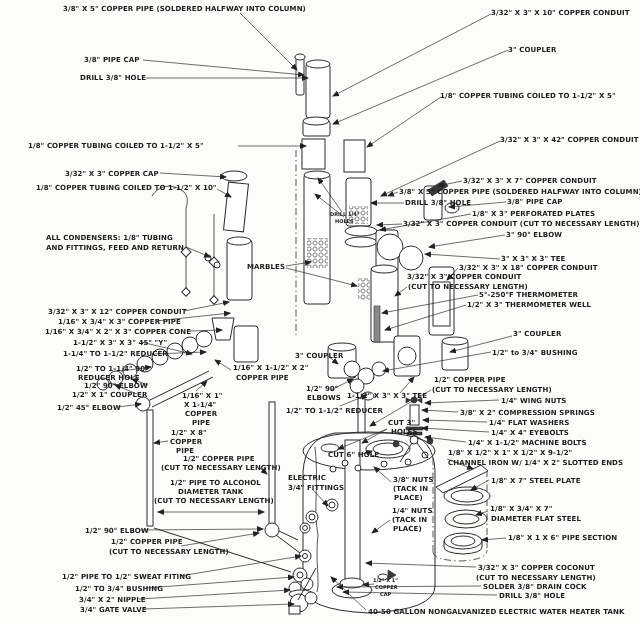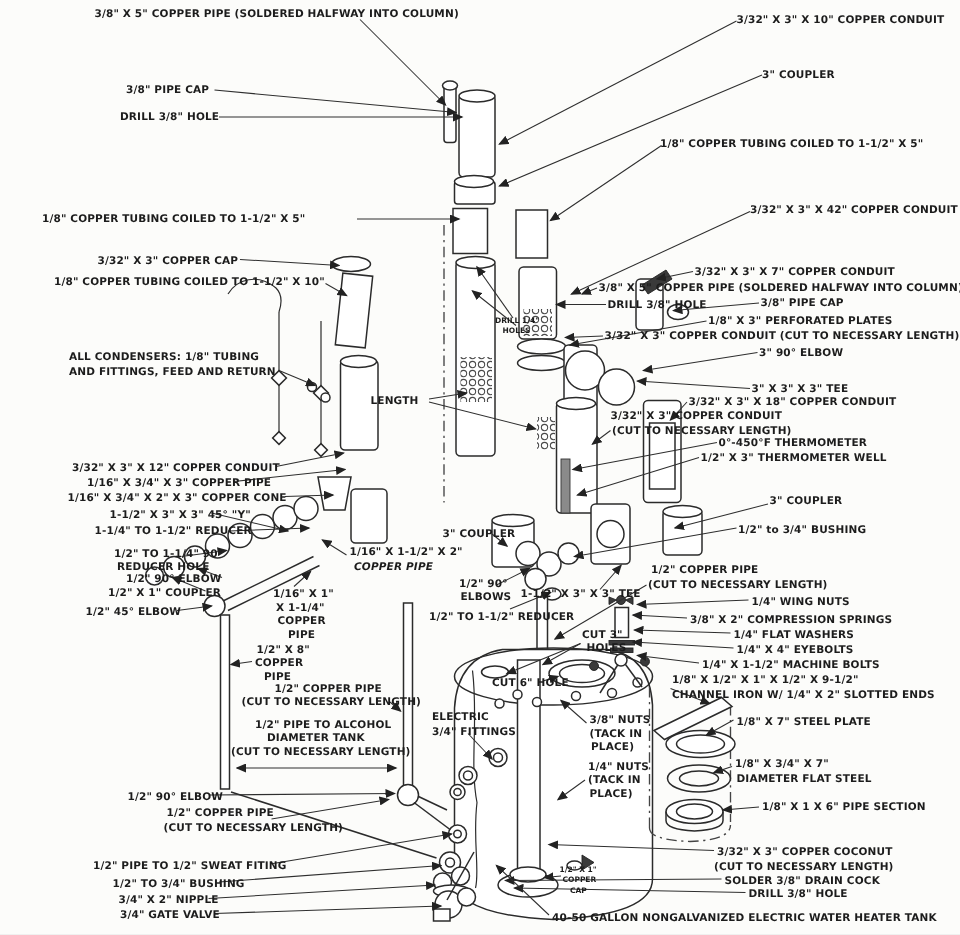--- a/index.html
+++ b/index.html
@@ -288,38 +288,38 @@
       <div class="lbl" style="left: 463px; top: 177px;">3/32" X 3" X 7" COPPER CONDUIT</div>
       <div class="lbl" style="left: 399px; top: 188px;">3/8" X 5" COPPER PIPE (SOLDERED HALFWAY INTO COLUMN)</div>
       <div class="lbl" style="left: 405px; top: 199px;">DRILL 3/8" HOLE</div>
       <div class="lbl" style="left: 507px; top: 198px;">3/8" PIPE CAP</div>
       <div class="lbl" style="left: 472px; top: 210px;">1/8" X 3" PERFORATED PLATES</div>
       <div class="lbl" style="left: 403px; top: 220px;">3/32" X 3" COPPER CONDUIT (CUT TO NECESSARY LENGTH)</div>
       <div class="lbl" style="left: 506px; top: 231px;">3" 90° ELBOW</div>
       <div class="lbl" style="left: 46px; top: 234px;">ALL CONDENSERS: 1/8" TUBING</div>
       <div class="lbl" style="left: 46px; top: 244px;">AND FITTINGS, FEED AND RETURN</div>
       <div class="lbl" style="left: 501px; top: 255px;">3" X 3" X 3" TEE</div>
-      <div class="lbl" style="left: 247px; top: 263px;">LENGTH</div>
+      <div class="lbl" style="left: 247px; top: 263px;">MARBLES</div>
       <div class="lbl" style="left: 459px; top: 264px;">3/32" X 3" X 18" COPPER CONDUIT</div>
       <div class="lbl" style="left: 407px; top: 273px;">3/32" X 3" COPPER CONDUIT</div>
       <div class="lbl" style="left: 408px; top: 283px;">(CUT TO NECESSARY LENGTH)</div>
-      <div class="lbl" style="left: 479px; top: 291px;">0°-450°F THERMOMETER</div>
+      <div class="lbl" style="left: 479px; top: 291px;">5°-250°F THERMOMETER</div>
       <div class="lbl" style="left: 467px; top: 301px;">1/2" X 3" THERMOMETER WELL</div>
       <div class="lbl" style="left: 48px; top: 308px;">3/32" X 3" X 12" COPPER CONDUIT</div>
       <div class="lbl" style="left: 58px; top: 318px;">1/16" X 3/4" X 3" COPPER PIPE</div>
       <div class="lbl" style="left: 45px; top: 328px;">1/16" X 3/4" X 2" X 3" COPPER CONE</div>
       <div class="lbl" style="left: 73px; top: 339px;">1-1/2" X 3" X 3" 45° "Y"</div>
       <div class="lbl" style="left: 63px; top: 350px;">1-1/4" TO 1-1/2" REDUCER</div>
       <div class="lbl" style="left: 513px; top: 330px;">3" COUPLER</div>
       <div class="lbl" style="left: 492px; top: 349px;">1/2" to 3/4" BUSHING</div>
       <div class="lbl" style="left: 295px; top: 352px;">3" COUPLER</div>
       <div class="lbl" style="left: 76px; top: 365px;">1/2" TO 1-1/4" 90°</div>
       <div class="lbl" style="left: 78px; top: 374px;">REDUCER HOLE</div>
       <div class="lbl" style="left: 233px; top: 364px;">1/16" X 1-1/2" X 2"</div>
-      <div class="lbl" style="left: 236px; top: 374px; font-style: italic;">COPPER PIPE</div>
+      <div class="lbl" style="left: 236px; top: 374px;">COPPER PIPE</div>
       <div class="lbl" style="left: 84px; top: 382px;">1/2" 90° ELBOW</div>
       <div class="lbl" style="left: 72px; top: 391px;">1/2" X 1" COUPLER</div>
       <div class="lbl" style="left: 434px; top: 376px;">1/2" COPPER PIPE</div>
       <div class="lbl" style="left: 432px; top: 386px;">(CUT TO NECESSARY LENGTH)</div>
       <div class="lbl" style="left: 306px; top: 385px;">1/2" 90°</div>
       <div class="lbl" style="left: 307px; top: 394px;">ELBOWS</div>
       <div class="lbl" style="left: 347px; top: 392px;">1-1/2" X 3" X 3" TEE</div>
       <div class="lbl" style="left: 57px; top: 404px;">1/2" 45° ELBOW</div>
       <div class="lbl" style="left: 182px; top: 392px;">1/16" X 1"</div>
       <div class="lbl" style="left: 184px; top: 401px;">X 1-1/4"</div>

